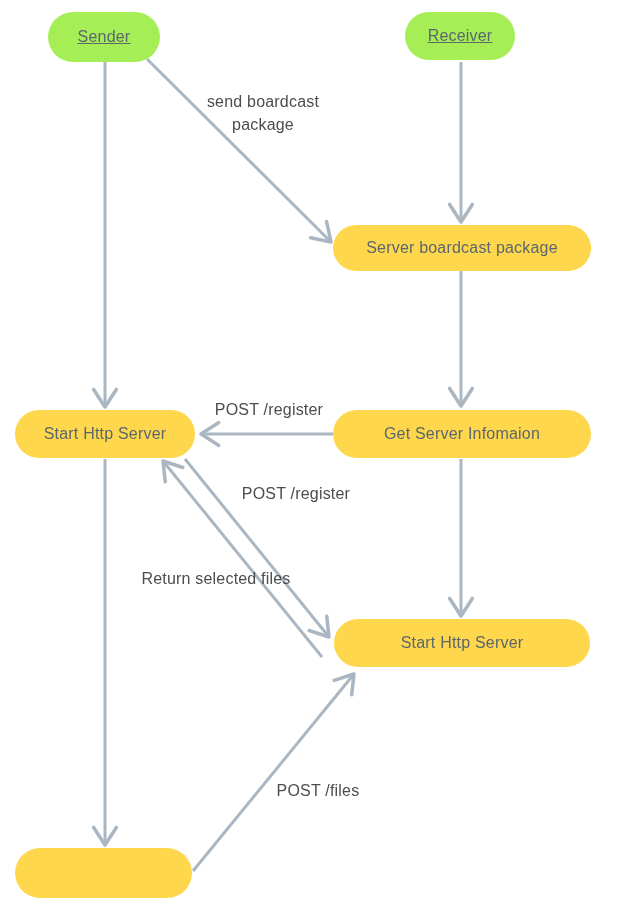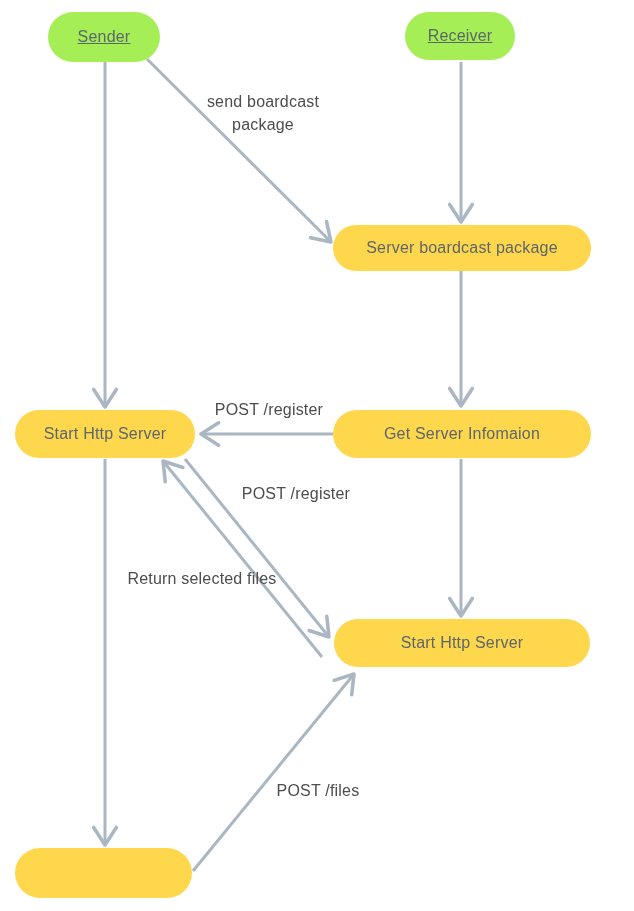--- a/index.html
+++ b/index.html
@@ -52,21 +52,21 @@
   #n-receiver      { left: 405px; top: 12px;  width: 110px; height: 48px; border-radius: 24px; }
   #n-listen        { left: 333px; top: 225px; width: 258px; height: 46px; border-radius: 23px; }
   #n-http-left     { left: 15px;  top: 410px; width: 180px; height: 48px; border-radius: 24px; }
   #n-get-info      { left: 333px; top: 410px; width: 258px; height: 48px; border-radius: 24px; }
   #n-http-right    { left: 334px; top: 619px; width: 256px; height: 48px; border-radius: 24px; }
   #n-bottom        { left: 15px;  top: 848px; width: 177px; height: 50px; border-radius: 25px; }
   
   #l-broadcast     { left: 193px; top: 90px;  width: 140px; }
   #l-register      { left: 203px; top: 398px; width: 132px; }
   #l-metadata      { left: 226px; top: 482px; width: 140px; }
-  #l-return        { left: 118px; top: 567px; width: 168px; }
+  #l-return        { left: 132px; top: 567px; width: 168px; }
   #l-upload        { left: 258px; top: 779px; width: 120px; }
 </style>
 </head>
 <body>
 
 <div class="canvas">
 
   <svg class="edges" width="634" height="911" viewBox="0 0 634 911" aria-hidden="true">
     <defs>
       <marker id="arrow" viewBox="0 0 10 10" refX="8" refY="5" markerWidth="9" markerHeight="9" orient="auto" markerUnits="strokeWidth">

